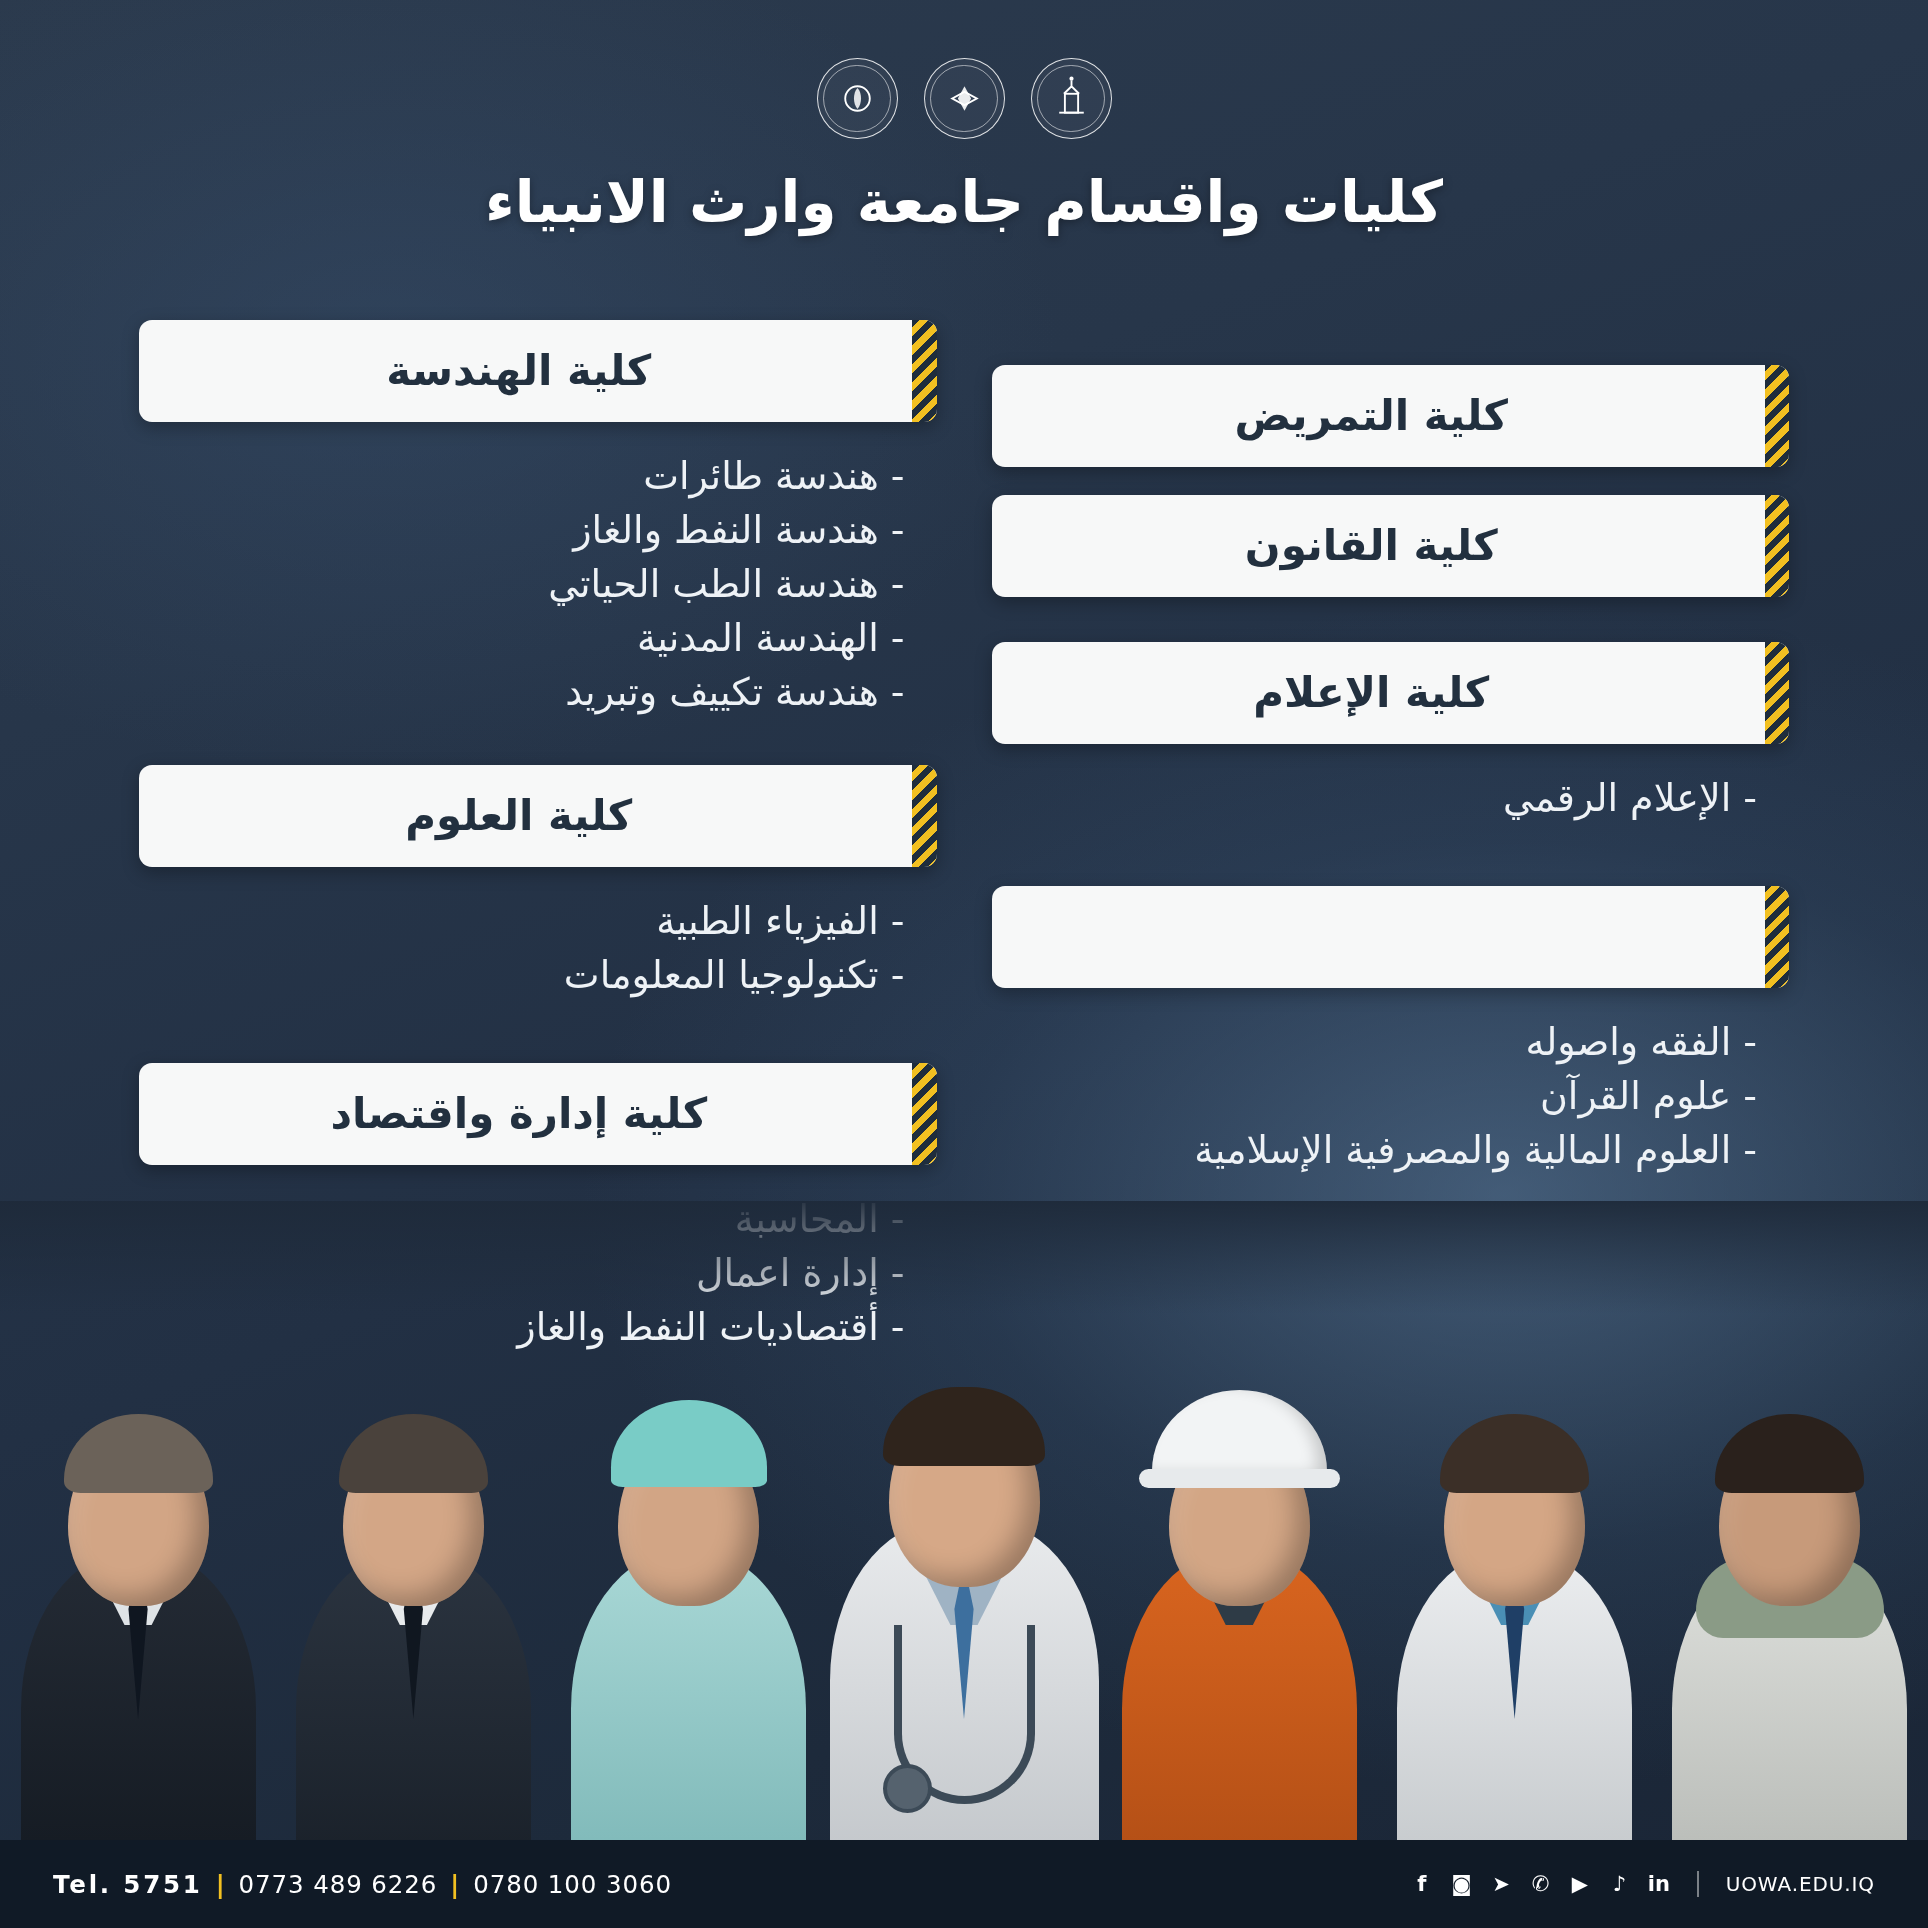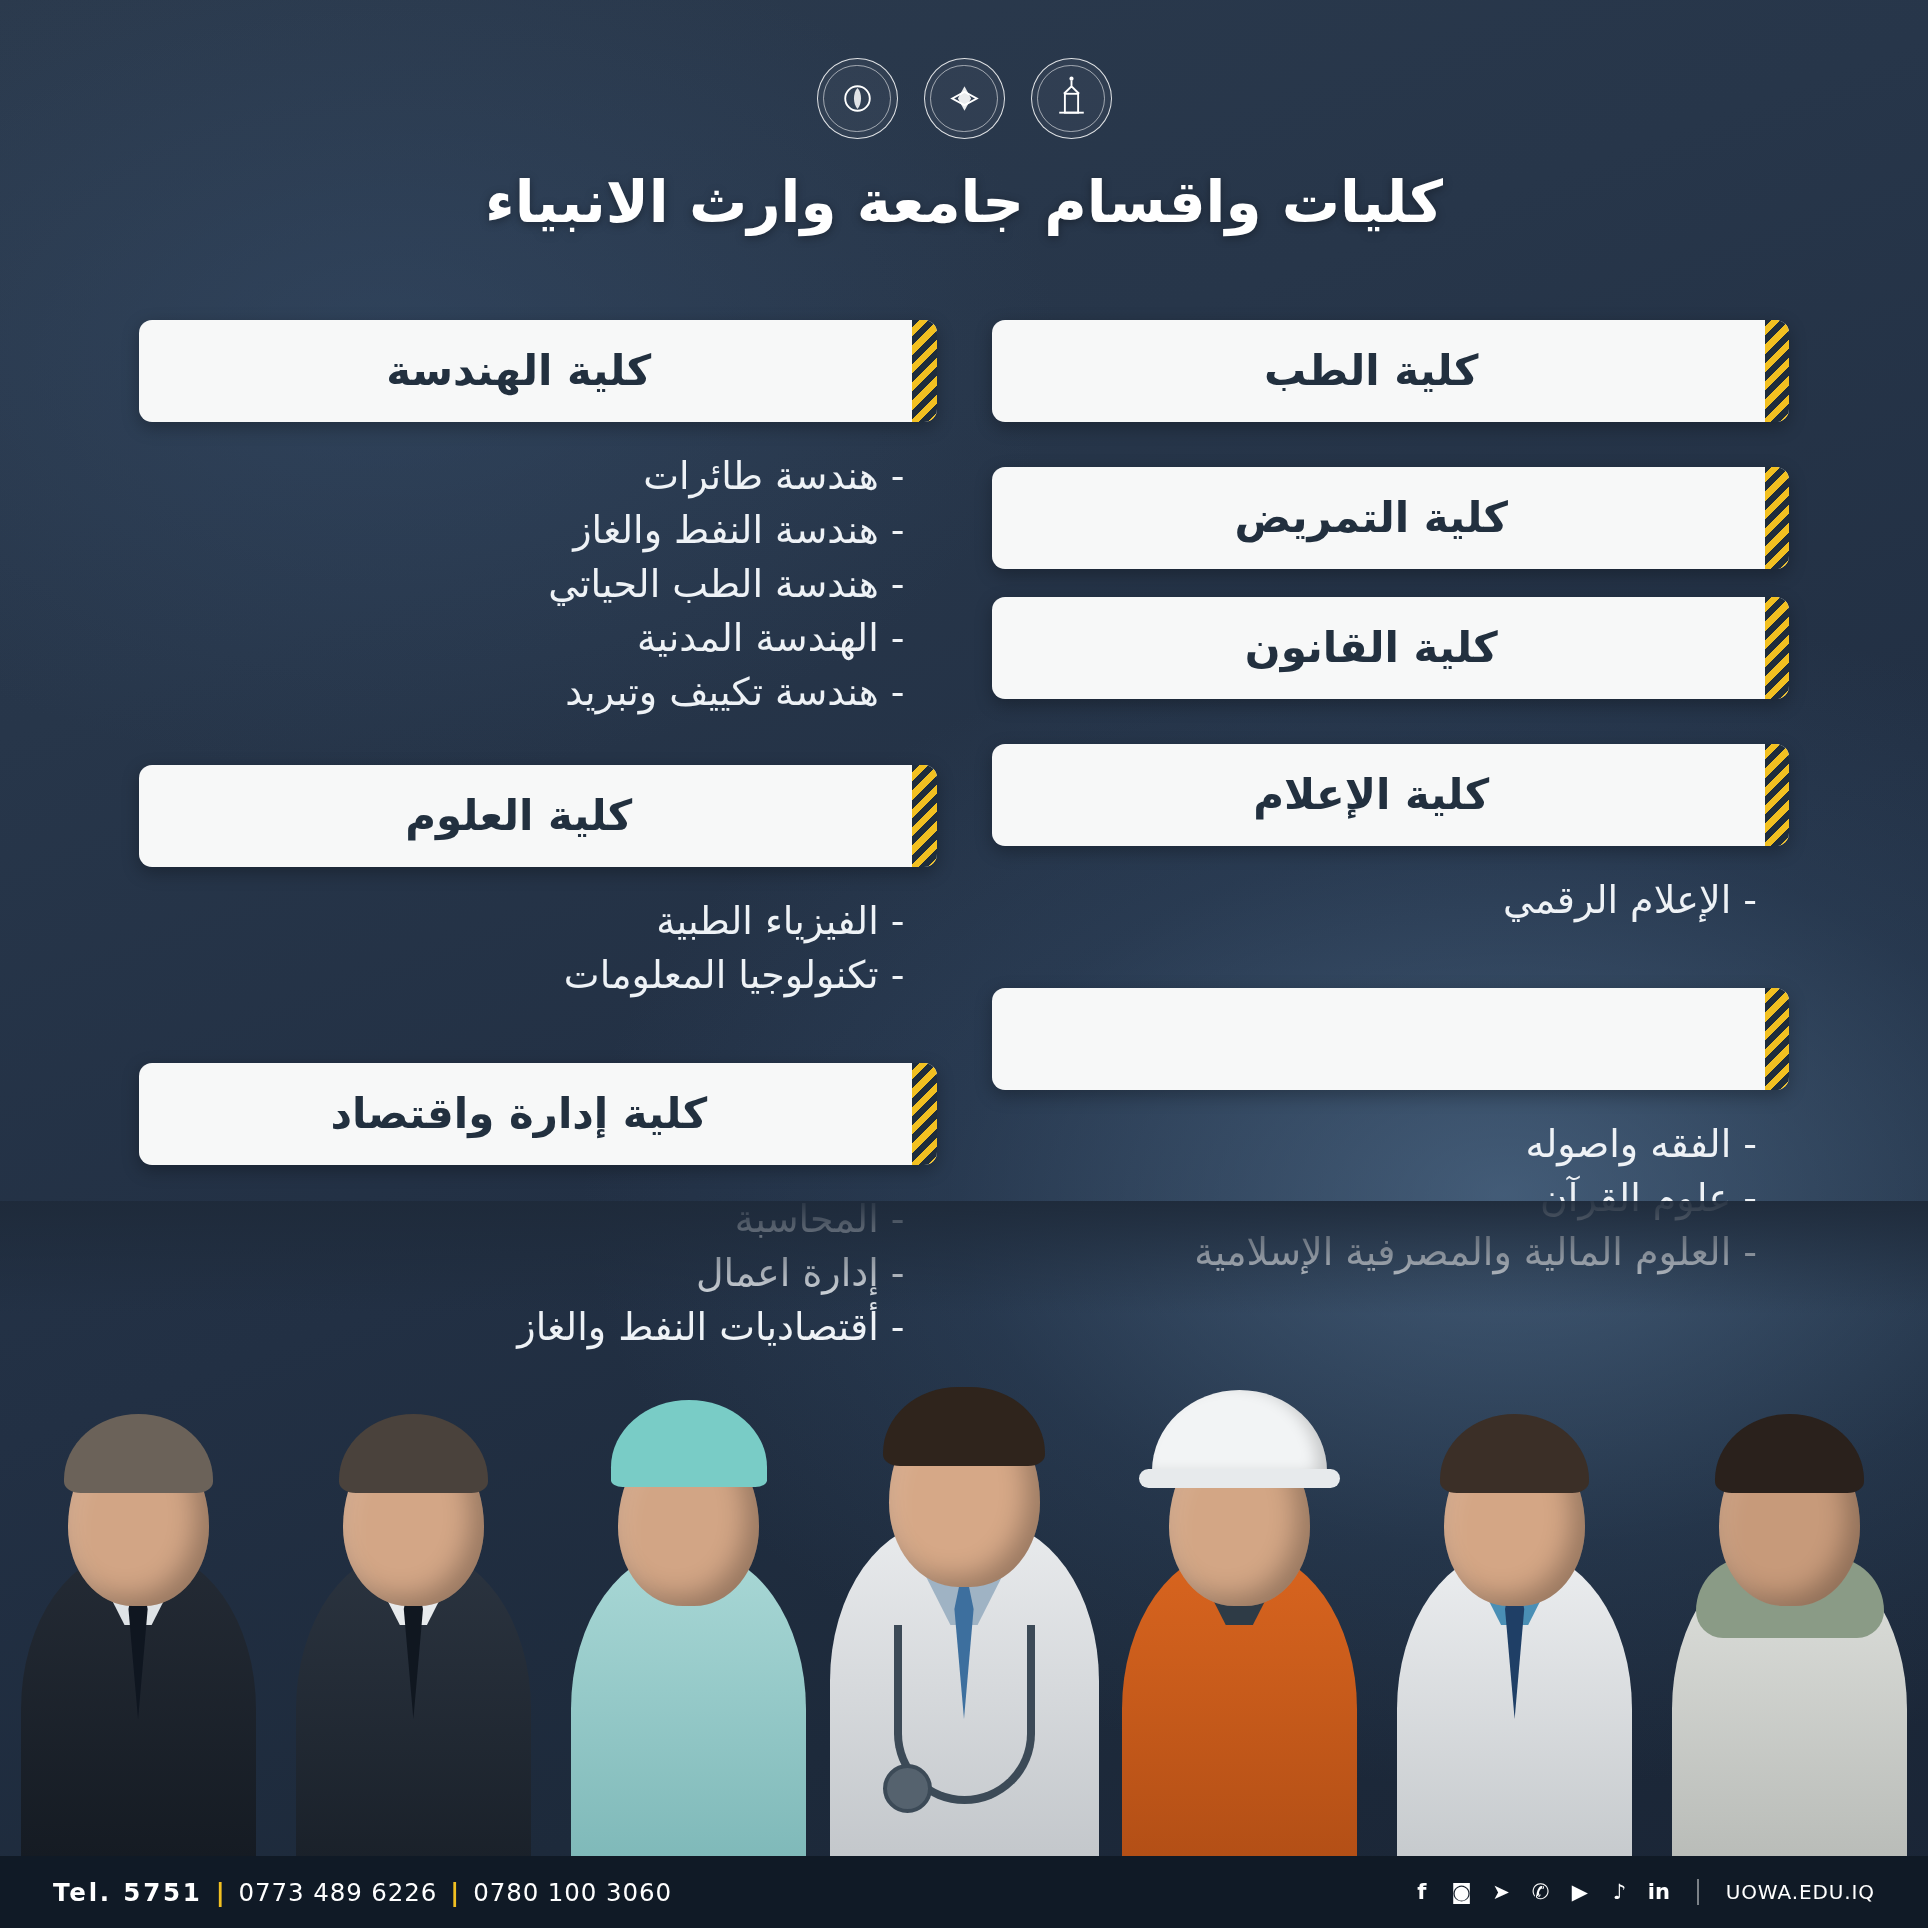--- a/index.html
+++ b/index.html
@@ -234,21 +234,21 @@
     width: 188px;
     height: 81px;
     background: #8a9b86;
     border-radius: 56px 56px 28px 28px;
   }
 
   
   #footer {
     position: absolute;
     left: 0; right: 0; bottom: 0;
-    height: 72px;
+    height: 88px;
     background: #101a26;
     display: flex;
     align-items: center;
     justify-content: space-between;
     padding: 0 53px;
     direction: ltr;
   }
   #contact {
     display: flex;
     align-items: center;
@@ -312,24 +312,20 @@
       </svg>
     </div>
   </div>
 
   <h1 id="page-title">كليات واقسام جامعة وارث الانبياء</h1>
 
   <div id="columns">
 
     <div class="column">
 
-      <div class="college-bar">
-        <span class="name">كلية الطب</span>
-        <span class="stripes"></span>
-      </div>
       <div class="gap-md"></div>
 
       <div class="college-bar">
         <span class="name">كلية التمريض</span>
         <span class="stripes"></span>
       </div>
       <div class="gap-sm"></div>
 
       <div class="college-bar">
         <span class="name">كلية القانون</span>

